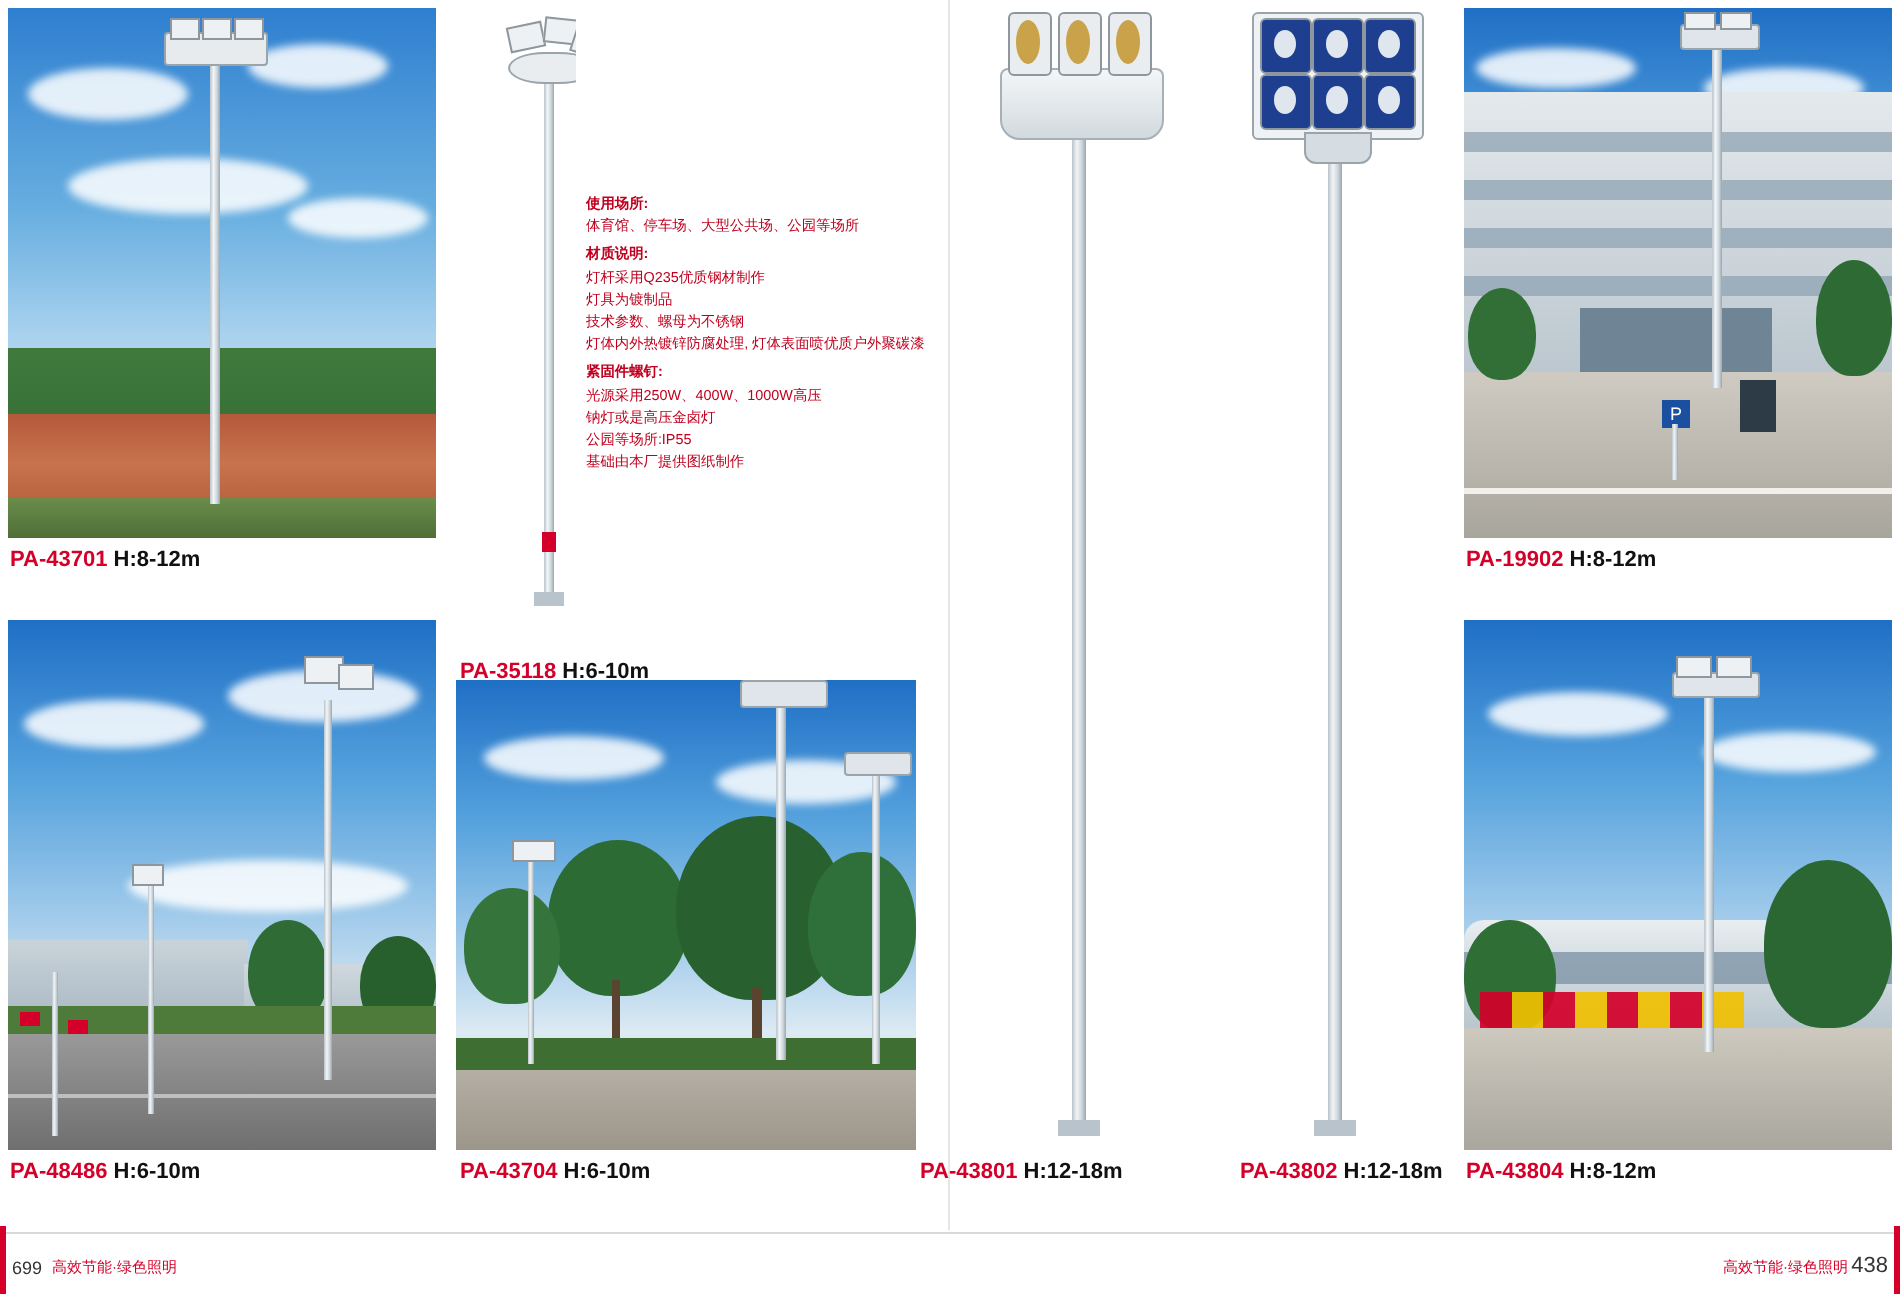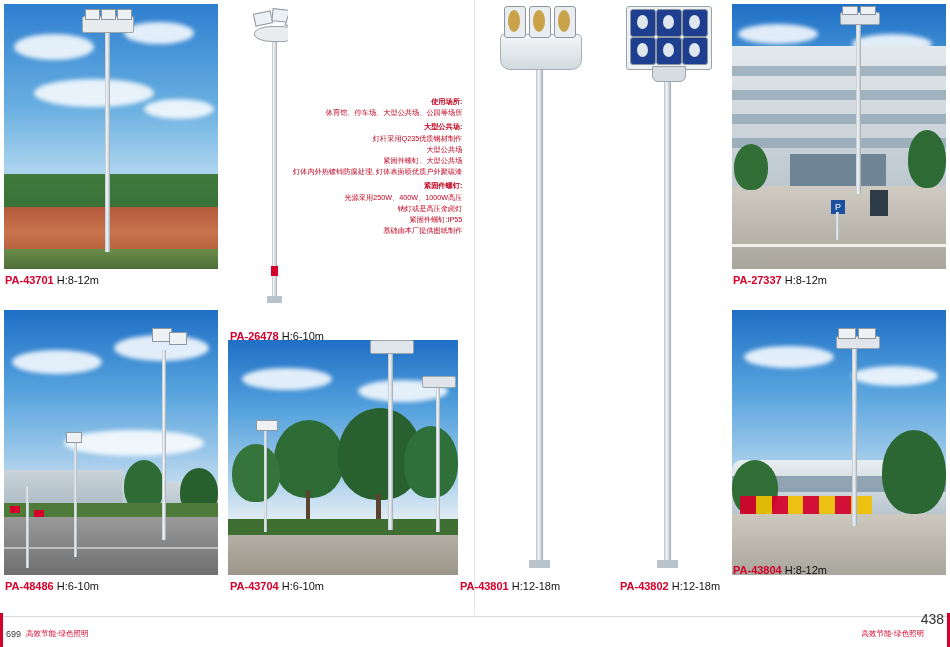--- a/index.html
+++ b/index.html
@@ -8,44 +8,44 @@
     background:#ffffff;
     font-family:"Liberation Sans", sans-serif;
     position:relative;
     overflow:hidden;
   }
   .page{position:absolute;inset:0;}
 
   
   .photo{position:absolute;overflow:hidden;background:#9bb7cf;}
   .caption{position:absolute;font-size:11px;font-weight:bold;color:#d4002a;letter-spacing:0px;white-space:nowrap;}
-  .caption .h{color:#111;font-weight:normal;margin-top:20px;}
+  .caption .h{color:#111;font-weight:bold;margin-top:20px;}
 
   
   .sky{position:absolute;left:0;right:0;top:0;bottom:0;
        background:linear-gradient(#2f7fd0 0%, #67aee0 38%, #a9d2ee 62%, #d8e8f3 80%, #cfd6c9 100%);}
   .sky2{background:linear-gradient(#1f6fc6 0%, #55a2dd 30%, #9ec9ea 55%, #dceaf3 75%, #cfd2c6 100%);}
   .cloud{position:absolute;background:rgba(255,255,255,.85);border-radius:50%;filter:blur(2px);}
   .ground{position:absolute;left:0;right:0;bottom:0;}
   .pole{position:absolute;background:linear-gradient(90deg,#b9c3cb,#f2f5f7 35%,#cdd6dc 70%,#9aa5ad);}
   .head{position:absolute;background:#dfe5ea;border:1px solid #9aa4ab;border-radius:2px;}
   .lampbox{position:absolute;background:#eef1f3;border:1px solid #8e979e;}
   .tree{position:absolute;border-radius:50% 50% 45% 45%;}
   .bldg{position:absolute;}
 
   
   .textblock{position:absolute;font-size:7.2px;line-height:11.2px;color:#c0001e;white-space:nowrap;}
   .textblock .ttl{font-weight:bold;}
-  .textblock .row{display:block;text-align:right;}
+  .textblock .row{display:block;}
 
   
   .footbar{position:absolute;left:0;right:0;bottom:0;height:32px;background:#fff;}
   .foot-left-num{position:absolute;left:6px;bottom:8px;font-size:9px;color:#333;}
   .foot-left-txt{position:absolute;left:26px;bottom:8px;font-size:7.5px;color:#d4002a;}
-  .foot-right-num{position:absolute;right:6px;bottom:20px;font-size:14px;color:#333;}
+  .foot-right-num{position:absolute;right:6px;bottom:8px;font-size:11px;color:#333;}
   .foot-right-txt{position:absolute;right:26px;bottom:8px;font-size:7.5px;color:#d4002a;}
   .spine{position:absolute;left:474px;top:0;bottom:0;width:1px;background:#e6e6e6;}
   .foot-rule{position:absolute;left:0;right:0;bottom:30px;height:1px;background:#d9d9d9;}
   .corner-l{position:absolute;left:0;bottom:0;width:3px;height:34px;background:#d4002a;}
   .corner-r{position:absolute;right:0;bottom:0;width:3px;height:34px;background:#d4002a;}
 </style>
 </head>
 <body>
 
 <div class="page">
@@ -76,36 +76,36 @@
 
     <div class="pole" style="left:44px;top:36px;width:5px;height:262px;"></div>
     <div style="position:absolute;left:43px;top:262px;width:7px;height:10px;background:#d4002a;"></div>
     <div style="position:absolute;left:39px;top:292px;width:15px;height:7px;background:#b9c3cb;"></div>
     <div class="head" style="left:26px;top:22px;width:42px;height:14px;border-radius:50%/60%;background:#e9edf0;"></div>
     <div class="lampbox" style="left:26px;top:8px;width:16px;height:11px;transform:rotate(-12deg);"></div>
     <div class="lampbox" style="left:44px;top:5px;width:16px;height:11px;transform:rotate(6deg);"></div>
     <div class="lampbox" style="left:58px;top:12px;width:14px;height:10px;transform:rotate(18deg);"></div>
   </div>
   <div class="caption" style="left:230px;top:330px;">
-    <span>PA-26478</span>
+    <span>PA-35118</span>
     <span class="h">H:6-10m</span>
   </div>
 
   <div class="textblock" style="left:293px;top:96px;">
     <span class="row ttl">使用场所:</span>
     <span class="row">体育馆、停车场、大型公共场、公园等场所</span>
-    <span class="row ttl" style="margin-top:3px;">大型公共场:</span>
+    <span class="row ttl" style="margin-top:3px;">材质说明:</span>
     <span class="row">灯杆采用Q235优质钢材制作</span>
-    <span class="row">大型公共场</span>
-    <span class="row">紧固件螺钉、大型公共场</span>
+    <span class="row">灯具为镀制品</span>
+    <span class="row">技术参数、螺母为不锈钢</span>
     <span class="row">灯体内外热镀锌防腐处理, 灯体表面喷优质户外聚碳漆</span>
     <span class="row ttl" style="margin-top:3px;">紧固件螺钉:</span>
     <span class="row">光源采用250W、400W、1000W高压</span>
     <span class="row">钠灯或是高压金卤灯</span>
-    <span class="row">紧固件螺钉:IP55</span>
+    <span class="row">公园等场所:IP55</span>
     <span class="row">基础由本厂提供图纸制作</span>
   </div>
 
   <div class="photo" style="left:4px;top:310px;width:214px;height:265px;">
     <div class="sky sky2"></div>
     <div class="cloud" style="left:8px;top:40px;width:90px;height:24px;"></div>
     <div class="cloud" style="left:110px;top:25px;width:95px;height:26px;"></div>
     <div class="cloud" style="left:60px;top:120px;width:140px;height:26px;"></div>
 
     <div class="bldg" style="left:0;top:160px;width:120px;height:55px;background:linear-gradient(#c9d3da,#9fb0bb);"></div>
@@ -225,21 +225,21 @@
     <div class="lampbox" style="left:110px;top:2px;width:14px;height:7px;"></div>
     <div class="lampbox" style="left:128px;top:2px;width:14px;height:7px;"></div>
     <div style="position:absolute;left:99px;top:196px;width:14px;height:14px;background:#1b4fa0;color:#fff;font-size:9px;line-height:14px;text-align:center;">P</div>
     <div class="pole" style="left:104px;top:208px;width:3px;height:28px;"></div>
     <div style="position:absolute;left:138px;top:186px;width:18px;height:26px;background:#2c3b46;"></div>
 
     <div class="tree" style="left:176px;top:126px;width:38px;height:58px;background:#2e6b34;"></div>
     <div class="tree" style="left:2px;top:140px;width:34px;height:46px;background:#316f37;"></div>
   </div>
   <div class="caption" style="left:733px;top:274px;">
-    <span>PA-27337</span>
+    <span>PA-19902</span>
     <span class="h">H:8-12m</span>
   </div>
 
   <div class="photo" style="left:732px;top:310px;width:214px;height:265px;">
     <div class="sky sky2"></div>
     <div class="cloud" style="left:12px;top:36px;width:90px;height:22px;"></div>
     <div class="cloud" style="left:120px;top:56px;width:86px;height:20px;"></div>
 
     <div class="bldg" style="left:0;top:150px;width:214px;height:54px;background:linear-gradient(#e8edf0,#b9c6ce);border-radius:10px 10px 0 0;"></div>
     <div style="position:absolute;left:0;top:166px;width:214px;height:16px;background:#7e95a6;opacity:.8;"></div>
@@ -248,21 +248,21 @@
     <div class="tree" style="left:0px;top:150px;width:46px;height:56px;background:#2f6f36;"></div>
 
     <div class="ground" style="height:61px;background:linear-gradient(#cdc9bf,#a9a69d);"></div>
     <div style="position:absolute;left:8px;top:186px;width:132px;height:18px;background:linear-gradient(90deg,#d4002a 0 12%,#f0c000 12% 24%,#d4002a 24% 36%,#f0c000 36% 48%,#d4002a 48% 60%,#f0c000 60% 72%,#d4002a 72% 84%,#f0c000 84% 100%);opacity:.92;"></div>
 
     <div class="pole" style="left:120px;top:36px;width:5px;height:180px;"></div>
     <div class="head" style="left:104px;top:26px;width:42px;height:11px;"></div>
     <div class="lampbox" style="left:106px;top:18px;width:16px;height:9px;"></div>
     <div class="lampbox" style="left:126px;top:18px;width:16px;height:9px;"></div>
   </div>
-  <div class="caption" style="left:733px;top:564px;">
+  <div class="caption" style="left:733px;top:580px;">
     <span>PA-43804</span>
     <span class="h">H:8-12m</span>
   </div>
 
   <div class="footbar">
     <div class="foot-rule"></div>
     <div class="foot-left-num">699</div>
     <div class="foot-left-txt">高效节能·绿色照明</div>
     <div class="foot-right-num">438</div>
     <div class="foot-right-txt">高效节能·绿色照明</div>

